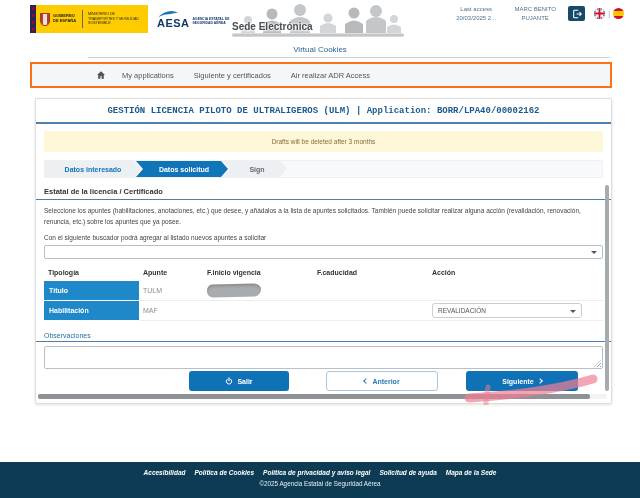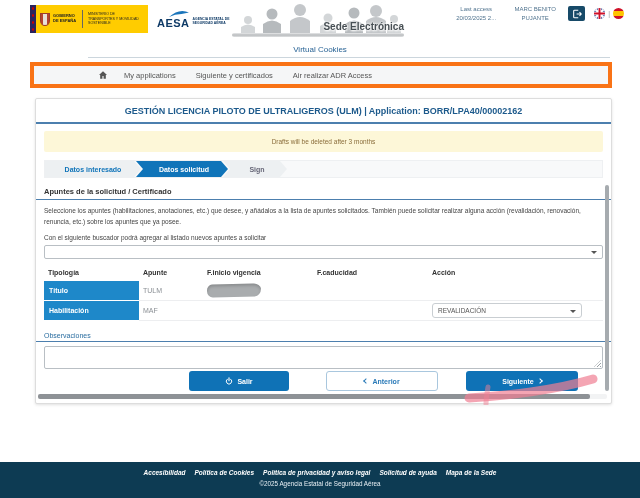--- a/index.html
+++ b/index.html
@@ -11,54 +11,54 @@
   .logos { position:absolute; left:30px; top:5px; display:flex; align-items:center; }
   .gob-logo { width:118px; height:28px; background:#fc0; display:flex; align-items:center; position:relative; padding-left:10px; gap:3px; }
   .gob-strip { position:absolute; left:0; top:0; width:6px; height:28px; background-color:#29235c;
     background-image:radial-gradient(circle at 3px 3.5px, #c00 1px, transparent 1.3px); background-size:6px 7px; }
   .gob-shield { width:10px; height:13px; border:1px solid #9c3b2a; border-radius:0 0 50% 50% / 0 0 40% 40%;
     background:linear-gradient(90deg,#b5432f 0 30%,#e8e0d8 30% 70%,#b5432f 70%); }
   .gob-t1 { font-size:4px; font-weight:bold; color:#222; line-height:1.2; width:24px; }
   .gob-div { width:1px; height:18px; background:#666; margin:0 2px; }
   .gob-t2 { font-size:3.6px; color:#222; width:54px; line-height:1.25; }
   .aesa-logo { margin-left:9px; display:flex; align-items:flex-end; gap:3px; }
-  .aesa-main { display:flex; flex-direction:column; align-items:flex-end; }
+  .aesa-main { display:flex; flex-direction:column; align-items:flex-start; }
   .aesa-acronym { font-size:11px; font-weight:bold; color:#0e3a66; letter-spacing:.5px; line-height:1; }
   .aesa-sub { font-size:3.4px; color:#0e3a66; font-weight:bold; width:46px; line-height:1.3; margin-bottom:3px; }
 
   .sede-banner { position:absolute; left:232px; top:2px; width:172px; height:38px; }
   .sede-banner svg { position:absolute; left:0; top:0; }
-  .sede-title { position:absolute; left:0; right:0; bottom:8px; text-align:right; font-size:10px; font-weight:bold;
+  .sede-title { position:absolute; left:0; right:0; bottom:8px; text-align:left; font-size:10px; font-weight:bold;
     color:#474f54; text-shadow:0 0 2px #fff, 0 0 3px #fff, 1px 1px 2px #fff; }
 
   .user-area { position:absolute; right:16px; top:5px; display:flex; align-items:flex-start; gap:9px; }
   .ua-text { font-size:6px; color:#51748f; text-align:center; line-height:1.5; width:52px; }
   .user-name { width:48px; text-transform:uppercase; }
   .logout-btn { width:17px; height:15px; background:#174a68; border-radius:2px; border:none;
     display:flex; align-items:center; justify-content:center; margin-top:1px; cursor:pointer; }
   .flags { display:flex; align-items:center; gap:3px; margin-top:3px; font-size:7px; color:#999; }
   .flag { width:11px; height:11px; border-radius:50%; overflow:hidden; display:block; }
   .flag-es { background:linear-gradient(180deg,#cf1028 0 30%, #ffc400 30% 72%, #cf1028 72%); }
 
   .virtual-office { position:absolute; left:0; right:0; top:42px; height:16px; text-align:center;
     font-size:8px; color:#2a6496; padding-top:3px; }
   .vo-line { position:absolute; left:88px; right:30px; top:57px; height:1px; background:#ccd6dd; }
 
   
   .nav { position:absolute; left:30px; right:28px; top:62px; height:26px; background:#f5f6f7;
-    border:4px solid #f97316; display:flex; align-items:center; gap:20px; padding-left:64px;
+    border:2px solid #f97316; display:flex; align-items:center; gap:20px; padding-left:64px;
     font-size:7.5px; color:#555;text-align:right; }
   .nav-item { cursor:pointer; }
   .home-icon { display:flex; margin-right:-4px; }
 
   
   .card { position:absolute; left:35px; top:98px; width:577px; height:306px; background:#fff;
     border:1px solid #ddd; border-radius:2px; box-shadow:0 1px 3px rgba(0,0,0,.12); }
   .card-title { padding:7px 10px 6px; text-align:center; font-size:9px; font-weight:bold; color:#1d5a8c;
-    border-bottom:2px solid #4c7fae; }
+    border-bottom:2px solid #4c7fae;font-family:Liberation Mono, monospace; }
   .alert { margin:7px 8px 0; padding:7px 0; background:#fdf7d8; border-radius:2px; font-size:6.5px;
     color:#8a6d3b; text-align:center; }
 
   .steps { display:flex; height:18px; margin:8px 8px 0; background:#f8f9fa; border:1px solid #eef0f2; }
   .step { display:flex; align-items:center; justify-content:center; font-size:7px; font-weight:bold;
     height:100%; cursor:pointer; }
   .step-1 { width:96px; background:#edf0f2; color:#1074b9; z-index:3;
     clip-path:polygon(0 0, calc(100% - 7px) 0, 100% 50%, calc(100% - 7px) 100%, 0 100%);
     filter:drop-shadow(2px 0 0 #fff); }
   .step-2 { width:92px; margin-left:-5px; background:#1074b9; color:#fff; z-index:2; padding-left:4px;
@@ -216,21 +216,21 @@
 <div class="card">
   <div class="card-title">GESTIÓN LICENCIA PILOTO DE ULTRALIGEROS (ULM) | Application: BORR/LPA40/00002162</div>
   <div class="alert">Drafts will be deleted after 3 months</div>
 
   <div class="steps">
     <div class="step step-1">Datos interesado</div>
     <div class="step step-2">Datos solicitud</div>
     <div class="step step-3">Sign</div>
   </div>
 
-  <div class="section-h">Apuntes de la solicitud / Certificado</div>
+  <div class="section-h">Estatal de la licencia / Certificado</div>
   <div class="desc">Seleccione los apuntes (habilitaciones, anotaciones, etc.) que desee, y añádalos a la lista de apuntes solicitados. También puede solicitar realizar alguna acción (revalidación, renovación, renuncia, etc.) sobre los apuntes que ya posee.</div>
   <div class="search-label">Con el siguiente buscador podrá agregar al listado nuevos apuntes a solicitar</div>
 
   <div class="select-lg">
     <span></span>
     <span class="caret"></span>
   </div>
 
   <div class="tbl">
     <div class="tbl-head">

